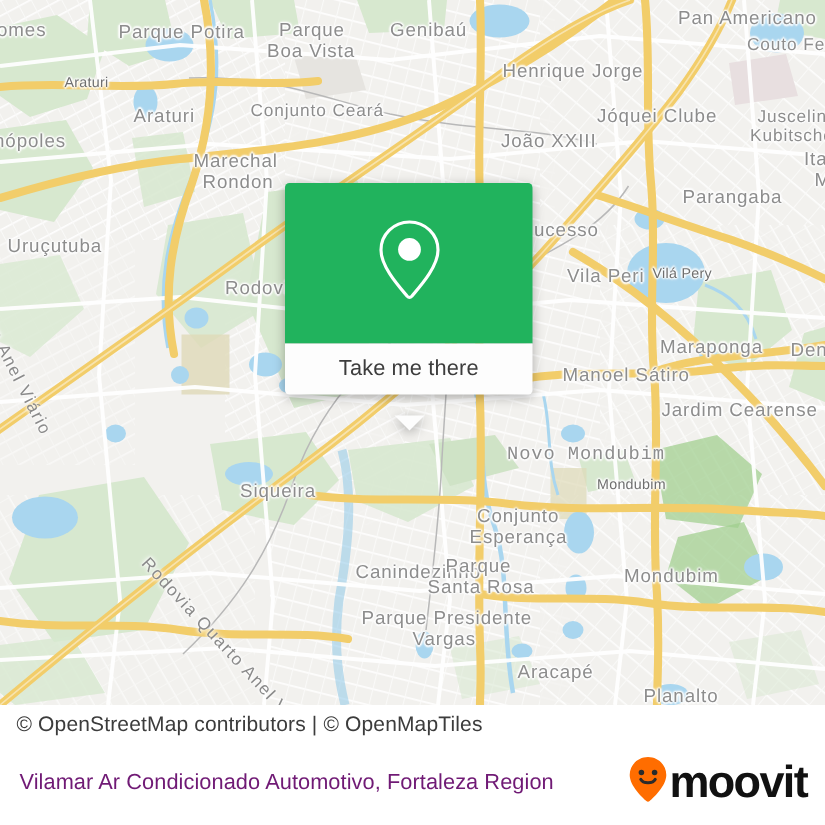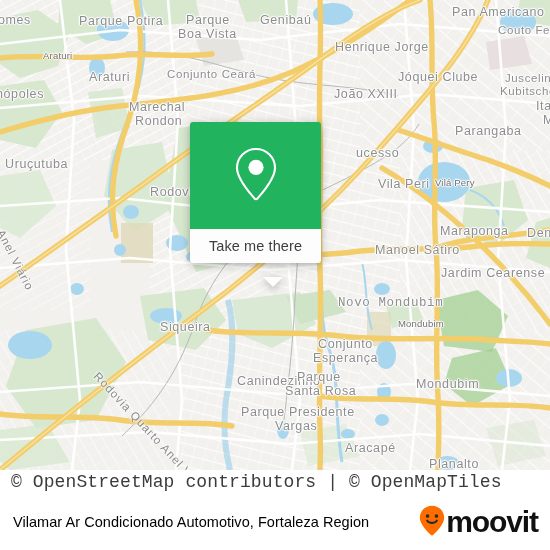--- a/index.html
+++ b/index.html
@@ -33,21 +33,21 @@
   .maplabel.lg  { font-size:12.5px; }
   .maplabel.md  { font-size:11.5px; }
   .maplabel.sm  { font-size:9.5px; color:#6f6f6f; letter-spacing:0.2px; }
   .maplabel.road {
     color:#8a8a8a; font-size:11.5px; letter-spacing:1px;
     text-shadow:0 0 2px #fff,0 0 3px #fff,0 0 4px #fff;
   }
 
   
   #poi-card {
-    position:absolute; left:190px; top:122px; width:131px;
+    position:absolute; left:190px; top:122px; width:165px;
     filter:drop-shadow(0 2px 4px rgba(0,0,0,.30));
     z-index:40;
   }
   #poi-card-green {
     height:107px; background:#21b35d;
     border-radius:3px 3px 0 0;
     display:flex; align-items:center; justify-content:center;
   }
   #poi-card-white {
     height:34px; background:#fdfdfd;
@@ -65,32 +65,32 @@
     border-top:10px solid #fdfdfd;
   }
 
   
   #attribution-bar {
     position:absolute; left:0; top:470px; width:550px; height:24px;
     background:#ffffff; z-index:60;
     display:flex; align-items:center;
   }
   #attribution-text {
-    font-size:18px; color:#3c3c3c; padding-left:11px; letter-spacing:.1px;font-family:Liberation Mono, monospace;
+    font-size:14px; color:#3c3c3c; padding-left:11px; letter-spacing:.1px;
   }
 
   
   #footer-bar {
     position:absolute; left:0; top:494px; width:550px; height:56px;
     background:#ffffff; z-index:60;
     display:flex; align-items:center; justify-content:space-between;
     padding:0 12px 0 13px;
   }
   #footer-title {
-    font-size:14.5px; color:#000000; line-height:20px;
+    font-size:14.5px; color:#701a75; line-height:20px;
     max-width:380px; letter-spacing:.05px;
   }
   #moovit-logo { display:flex; align-items:center; gap:1px; }
   #moovit-wordmark {
     font-size:30px; font-weight:bold; color:#111111;
     letter-spacing:-1.1px; line-height:30px;
   }
 </style>
 </head>
 <body>

